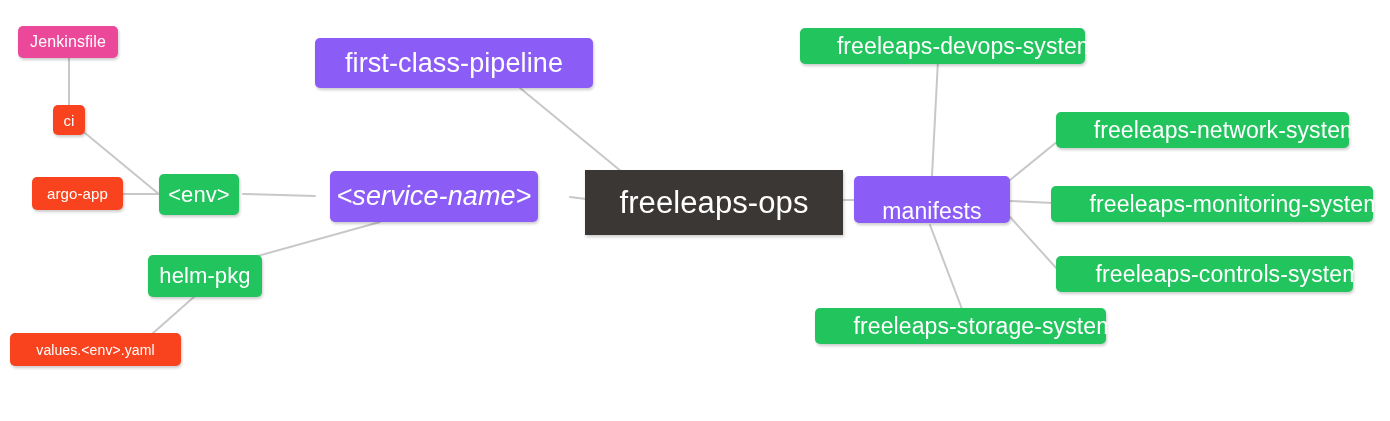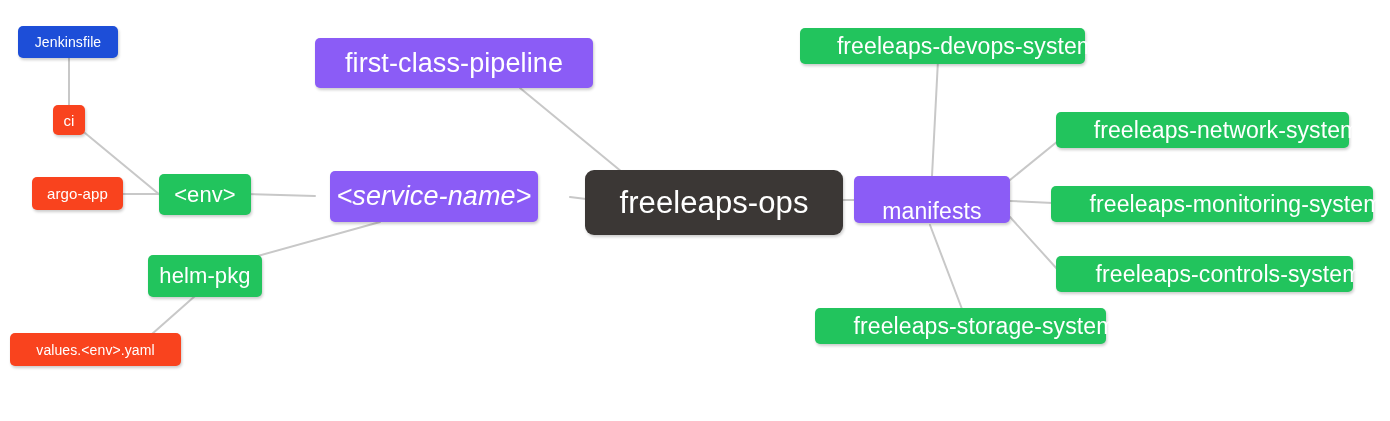--- a/index.html
+++ b/index.html
@@ -41,40 +41,40 @@
     border-radius: 5px;
     white-space: nowrap;
     box-shadow: 1px 2px 3px rgba(0,0,0,0.20);
     line-height: 1;
     letter-spacing: 0.1px;
     user-select: none;
   }
   .lvl-root {
     background: #3b3735;
     font-size: 31px;
-    border-radius: 9px;
+    border-radius: 0;
   }
   .lvl-1 {
     background: #8b5cf6;
     font-size: 27px;
   }
   .lvl-1.small {
     font-size: 23px;
   }
   .lvl-2 {
     background: #22c45d;
     font-size: 22px;
   }
   .lvl-2.big {
     font-size: 23px;
     padding-left: 48px;
   }
   .lvl-3-orange {
-    background: #1d4ed8;
-    font-size: 14px;
+    background: #ec4899;
+    font-size: 16px;
   }
   .lvl-3-red {
     background: #f9431e;
     font-size: 15px;
   }
   .lvl-3-red.tiny {
     font-size: 14px;
   }
 </style>
 </head>
@@ -104,21 +104,21 @@
   </div>
 
   <div class="node lvl-3-red" style="left:53px; top:105px; width:32px; height:30px;">
     <span>ci</span>
   </div>
 
   <div class="node lvl-3-red" style="left:32px; top:177px; width:91px; height:33px;">
     <span>argo-app</span>
   </div>
 
-  <div class="node lvl-2" style="left:159px; top:174px; width:92px; height:41px;">
+  <div class="node lvl-2" style="left:159px; top:174px; width:80px; height:41px;">
     <span>&lt;env&gt;</span>
   </div>
 
   <div class="node lvl-2" style="left:148px; top:255px; width:114px; height:42px;">
     <span>helm-pkg</span>
   </div>
 
   <div class="node lvl-3-red tiny" style="left:10px; top:333px; width:171px; height:33px;">
     <span>values.&lt;env&gt;.yaml</span>
   </div>

